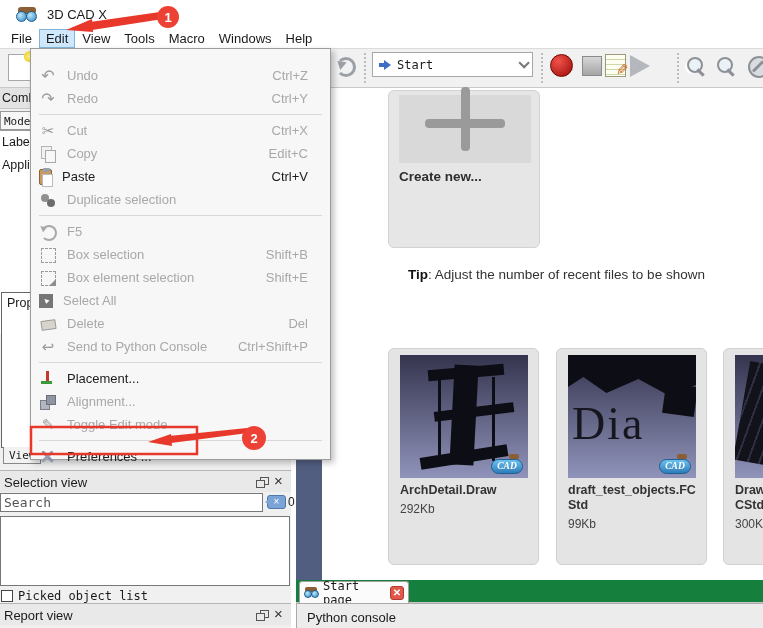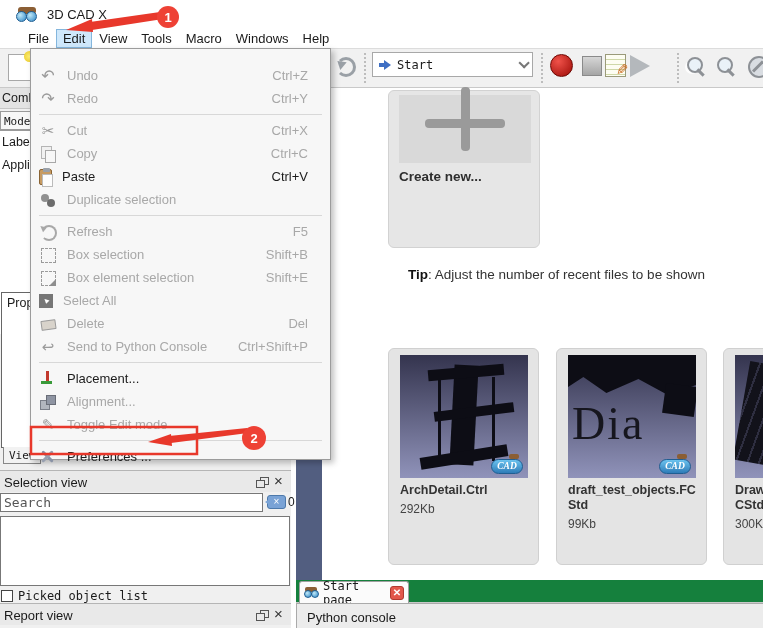--- a/index.html
+++ b/index.html
@@ -10,21 +10,21 @@
 
   
   .titlebar{left:0;top:0;width:703px;height:28px;background:#fff}
   .appicon{left:16px;top:6px;width:22px;height:17px}
   .appicon .bridge{position:absolute;left:2px;top:1px;width:18px;height:7px;background:#8b5e34;border-radius:3px}
   .appicon .l1,.appicon .l2{position:absolute;top:5px;width:11px;height:11px;border-radius:50%;background:radial-gradient(circle at 35% 35%,#bfe8f7,#2e86c6);border:1px solid #1f5e92}
   .appicon .l1{left:0}.appicon .l2{left:10px}
   .title-text{left:47px;top:7px;font-size:13px}
 
   
-  .menubar{left:0;top:28px;width:694px;height:21px;display:flex;align-items:center;padding-left:21px;background:#fff}
+  .menubar{left:0;top:28px;width:694px;height:21px;display:flex;align-items:center;padding-left:4px;background:#fff}
   .mb-item{padding:2px 7px;font-size:13px}
   .mb-item.active{background:#cfe8fb;border:1px solid #84b6dd;padding:1px 6px}
 
   
   .toolbar{left:0;top:48px;width:763px;height:40px;background:#f1f1f1;border-top:1px solid #dcdcdc;border-bottom:1px solid #c9c9c9}
   .grip{top:53px;width:3px;height:30px;border-left:2px dotted #bdbdbd}
   .newdoc{left:8px;top:54px;width:24px;height:27px;background:#fff;border:1px solid #a8a8a8}
   .newdoc::after{content:"";position:absolute;right:-4px;top:-4px;width:11px;height:11px;border-radius:50%;background:radial-gradient(#fff27a,#e8c520)}
   .refresh-circ{left:336px;top:57px;width:20px;height:20px;border:3.5px solid #9aa0a6;border-radius:50%;border-left-color:transparent}
   .refresh-circ::after{content:"";position:absolute;left:-7px;top:-3px;border:5px solid transparent;border-right:8px solid #9aa0a6;transform:rotate(40deg)}
@@ -227,21 +227,21 @@
 <div class="abs fcard" style="left:388px">
   <div class="abs thumb">
     <div class="t-sh" style="left:52px;top:10px;width:24px;height:100px;transform:rotate(3deg)"></div>
     <div class="t-sh" style="left:28px;top:12px;width:76px;height:11px;transform:rotate(-5deg)"></div>
     <div class="t-sh" style="left:34px;top:52px;width:80px;height:10px;transform:rotate(-7deg)"></div>
     <div class="t-sh" style="left:20px;top:96px;width:88px;height:12px;transform:rotate(-9deg)"></div>
     <div class="t-sh" style="left:38px;top:18px;width:3px;height:88px"></div>
     <div class="t-sh" style="left:92px;top:22px;width:3px;height:84px"></div>
     <div class="cadmark">CAD</div>
   </div>
-  <div class="abs fname">ArchDetail.Ctrl</div>
+  <div class="abs fname">ArchDetail.Draw</div>
   <div class="abs fsize" style="top:153px">292Kb</div>
 </div>
 
 <div class="abs fcard" style="left:556px">
   <div class="abs thumb">
     <div class="t-sh" style="left:0;top:0;width:128px;height:40px;clip-path:polygon(0 0,100% 0,100% 75%,78% 100%,55% 60%,30% 95%,12% 55%,0 80%)"></div>
     <div class="t-sh" style="left:96px;top:30px;width:32px;height:30px;transform:rotate(8deg)"></div>
     <div class="dia-txt">Dia</div>
     <div class="cadmark">CAD</div>
   </div>
@@ -283,36 +283,35 @@
     </div>
   <div class="msep"></div>
   <div class="mi">
       <span class="mico i-cut"></span>
       <span class="mlab">Cut</span>
       <span class="msc">Ctrl+X</span>
     </div>
   <div class="mi">
       <span class="mico i-copy"></span>
       <span class="mlab">Copy</span>
-      <span class="msc">Ctrl+C</span>
+      <span class="msc">Edit+C</span>
     </div>
   <div class="mi en">
       <span class="mico i-paste"></span>
       <span class="mlab">Paste</span>
       <span class="msc">Ctrl+V</span>
     </div>
   <div class="mi">
       <span class="mico i-dup"></span>
       <span class="mlab">Duplicate selection</span>
       <span class="msc"></span>
     </div>
   <div class="msep"></div>
   <div class="mi">
       <span class="mico i-refresh"></span>
-      <span class="mlab">Refresh</span>
       <span class="msc">F5</span>
     </div>
   <div class="mi">
       <span class="mico i-boxsel"></span>
       <span class="mlab">Box selection</span>
       <span class="msc">Shift+B</span>
     </div>
   <div class="mi">
       <span class="mico i-boxelsel"></span>
       <span class="mlab">Box element selection</span>

